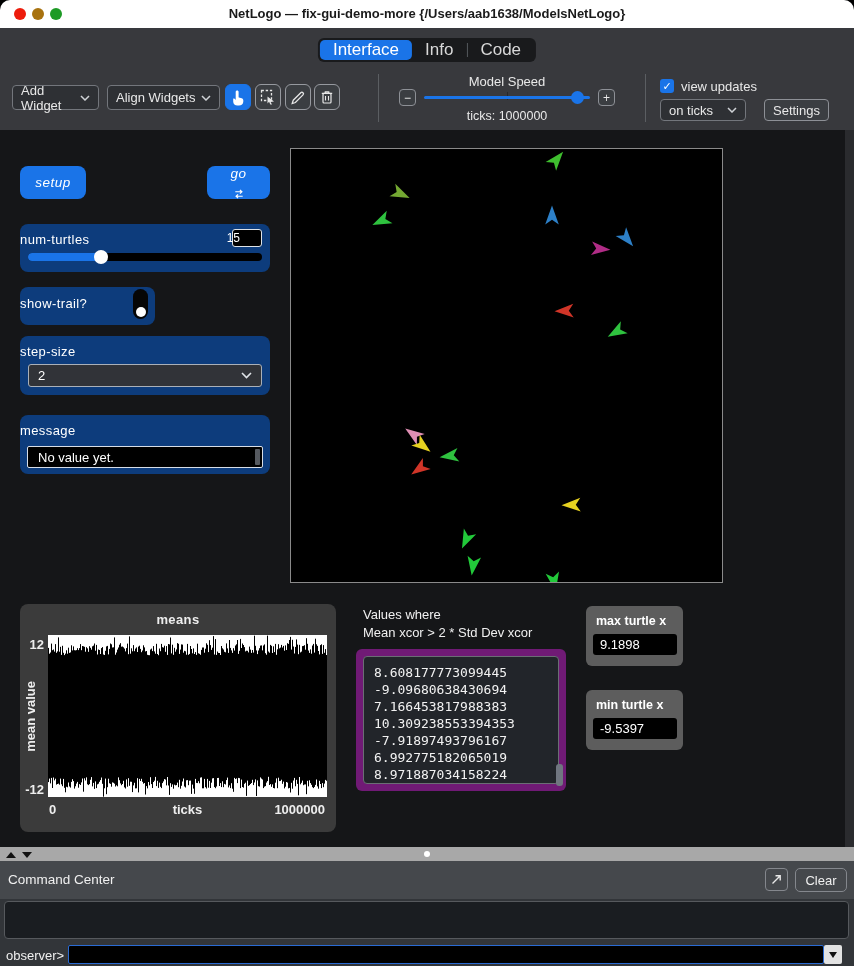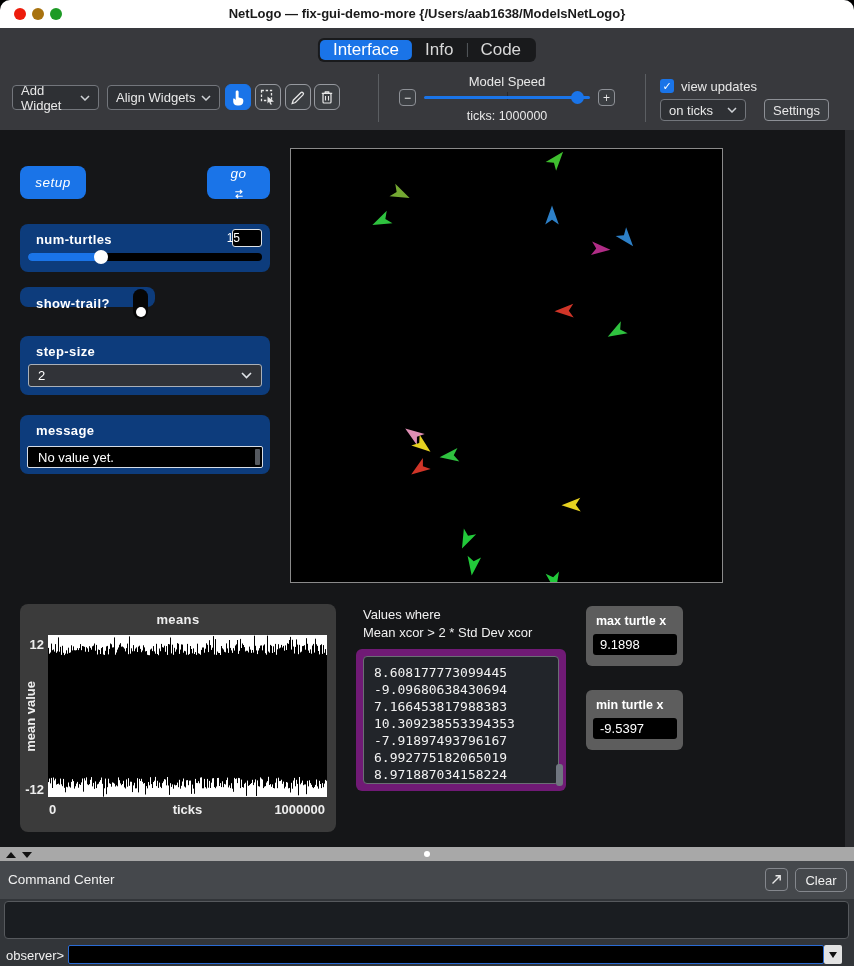--- a/index.html
+++ b/index.html
@@ -37,21 +37,21 @@
   .cb-label{position:absolute;left:681px;top:51px;color:#e8e8e8;font-size:13px;}
   .settings-btn{position:absolute;left:764px;top:71px;width:65px;height:22px;border:1px solid #8d9096;border-radius:4px;
             background:#3b3e42;color:#e8e8e8;font-size:13px;display:flex;align-items:center;justify-content:center;box-sizing:border-box;}
   .chev{flex:0 0 auto;}
   
   .main-bg{left:0;top:130px;width:854px;height:717px;background:#151618;}
   .right-strip{left:845px;top:130px;width:9px;height:717px;background:#2a2b2e;}
   .nl-button{position:absolute;background:#1a74e8;border-radius:8px;color:#fff;font-size:13.5px;letter-spacing:.5px;
              display:flex;align-items:center;justify-content:center;gap:8px;font-style:italic;}
   .panel{position:absolute;background:#0d3c7c;border-radius:8px;color:#fff;box-sizing:border-box;}
-  .panel-label{position:absolute;left:16px;top:8px;font-size:13px;font-weight:700;letter-spacing:.4px;color:#fff;}
+  .panel-label{position:absolute;left:0;top:8px;font-size:13px;font-weight:400;letter-spacing:.4px;color:#fff;}
   .value-box{position:absolute;right:8px;top:5px;width:30px;height:18px;background:#000;border:1px solid #dfe3e8;
              border-radius:3px;color:#fff;font-size:12px;display:flex;align-items:center;justify-content:flex-end;
              padding-right:21px;box-sizing:border-box;}
   .slider-track{position:absolute;left:8px;right:8px;top:29px;height:8px;background:#000;border-radius:4px;}
   .slider-fill{position:absolute;left:0;top:0;height:8px;background:#1a74e8;border-radius:4px;}
   .slider-thumb{position:absolute;top:-3px;width:14px;height:14px;border-radius:50%;background:#fff;}
   .vtoggle{position:absolute;right:7px;top:2px;width:15px;height:30px;background:#060606;border-radius:8px;}
   .vtoggle-knob{position:absolute;left:2.5px;bottom:2px;width:10px;height:10px;border-radius:50%;background:#fff;}
   .widget-select{position:absolute;left:8px;right:8px;top:28px;height:23px;background:#313338;border:1px solid #aab0b8;
              border-radius:3px;color:#fff;font-size:13px;display:flex;align-items:center;justify-content:space-between;
@@ -200,21 +200,21 @@
 
   <div class="panel" style="left:20px;top:224px;width:250px;height:48px;">
     <div class="panel-label">num-turtles</div>
     <div class="value-box">15</div>
     <div class="slider-track">
       <div class="slider-fill" id="nt-fill" style="width: 31%;"></div>
       <div class="slider-thumb" id="nt-thumb" style="left: calc(31% - 7px);"></div>
     </div>
   </div>
 
-  <div class="panel" style="left:20px;top:287px;width:135px;height:20px;">
+  <div class="panel" style="left:20px;top:287px;width:135px;height:38px;">
     <div class="panel-label" style="top:9px;">show-trail?</div>
     <div class="vtoggle">
       <div class="vtoggle-knob"></div>
     </div>
   </div>
 
   <div class="panel" style="left:20px;top:336px;width:250px;height:59px;">
     <div class="panel-label">step-size</div>
     <div class="widget-select">
       <span>2</span>

